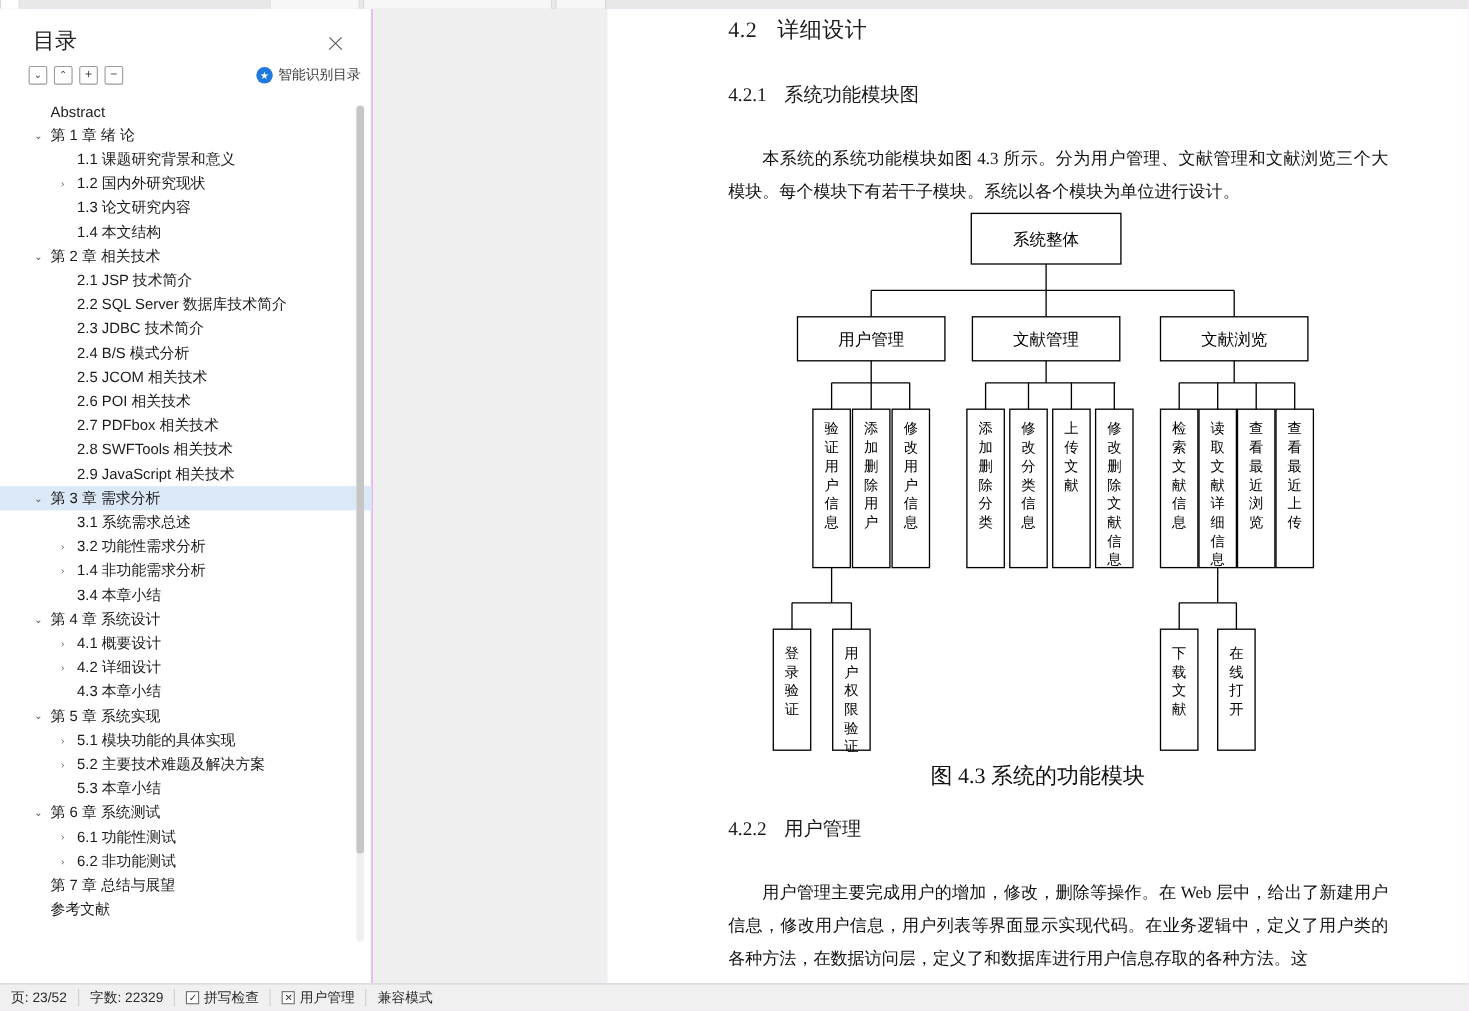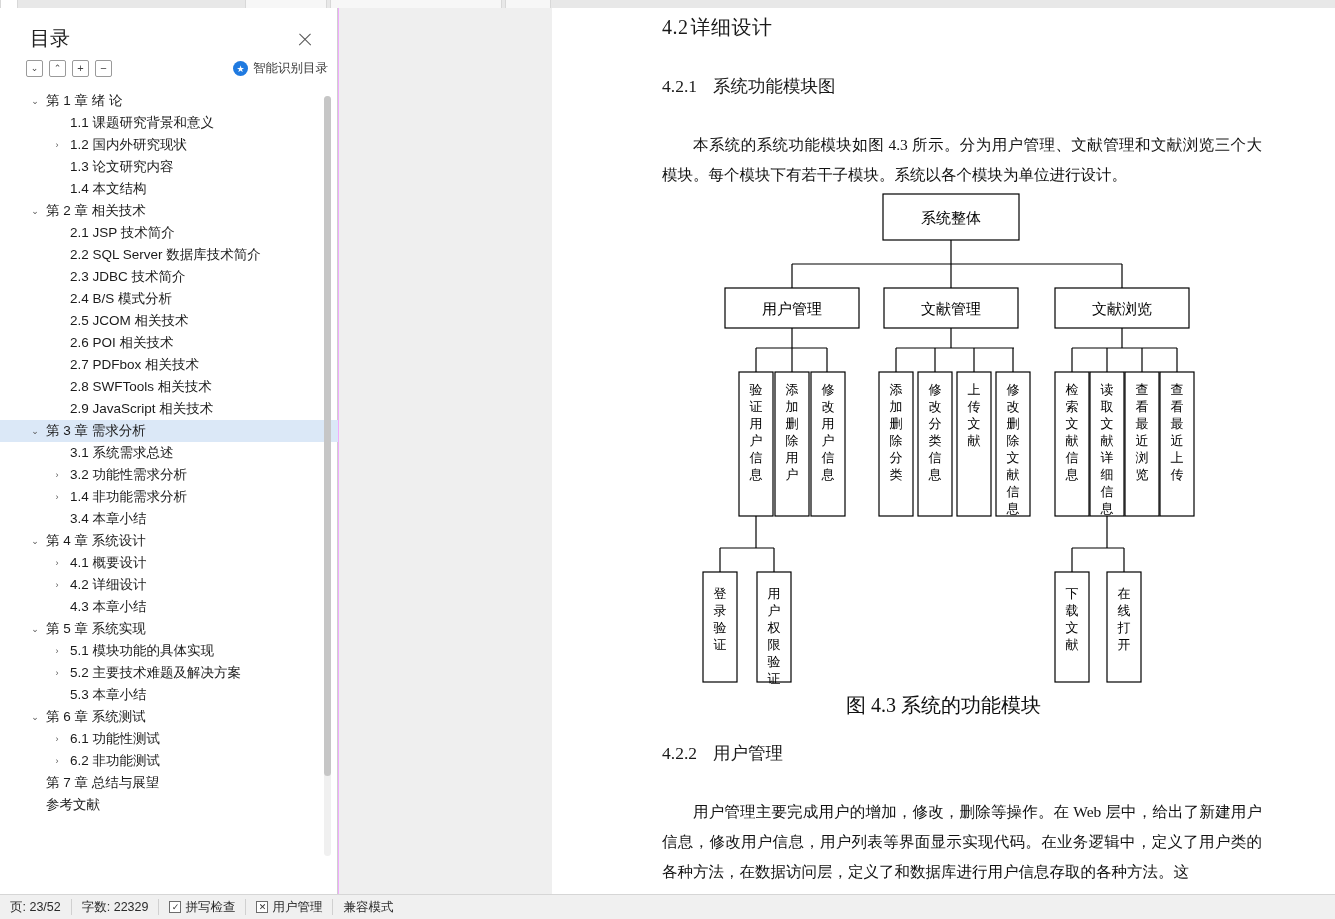--- a/index.html
+++ b/index.html
@@ -137,21 +137,21 @@
     position: relative;
     width: 783px; height: 886px;
     padding: 0 45px 0 110px;
     font-family: "Liberation Serif", serif;
   }
   .h2 {
     font-size: 20px; color: #1a1a1a; margin: 0;
     position: absolute; left: 110px; top: 6px;
     letter-spacing: 0.5px;
   }
-  .h2 .num { margin-right: 2px; }
+  .h2 .num { margin-right: 18px; }
   .h3 {
     font-size: 17.5px; color: #1a1a1a;
     position: absolute; left: 110px;
   }
   .h3.s1 { top: 66px; }
   .h3.s2 { top: 733px; }
   .h3 .num { margin-right: 16px; }
 
   .para {
     position: absolute; left: 110px; width: 600px;
@@ -232,20 +232,24 @@
         <span>−</span>
       </div>
 
       <div class="smart-toc">
         <span class="badge">★</span>
         <span>智能识别目录</span>
       </div>
     </div>
 
     <div class="outline-list" id="outline-list">
+        <div class="node lvl0">
+          <span class="caret"></span>
+          <span class="label">Abstract</span>
+        </div>
         <div class="node lvl0">
           <span class="caret">⌄</span>
           <span class="label">第 1 章   绪  论</span>
         </div>
         <div class="node lvl1">
           <span class="caret"></span>
           <span class="label">1.1   课题研究背景和意义</span>
         </div>
         <div class="node lvl1">
           <span class="caret">›</span>

